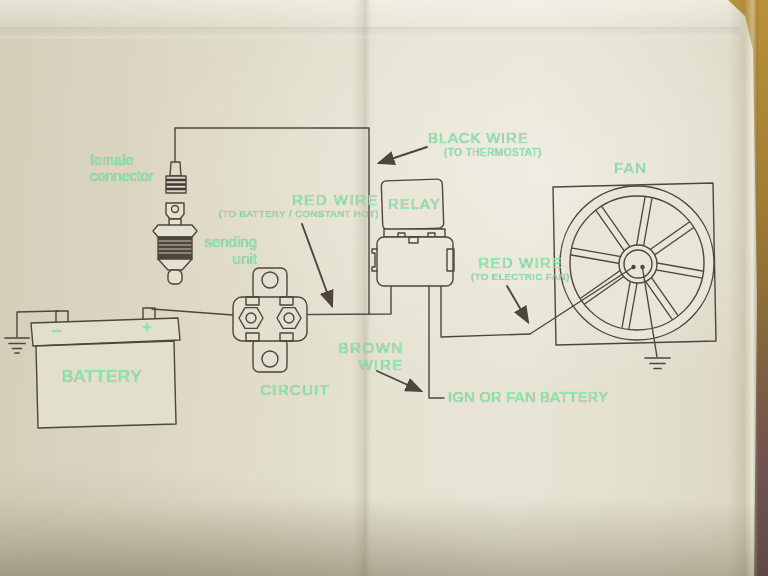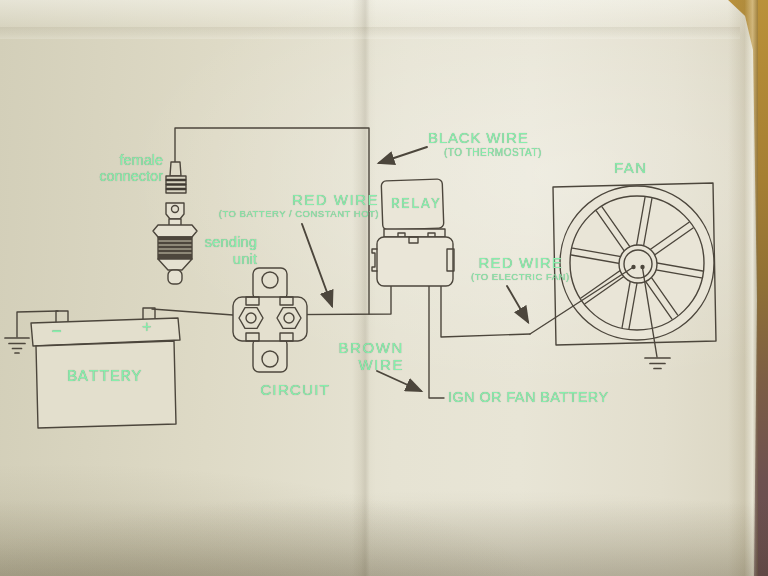--- a/index.html
+++ b/index.html
@@ -39,21 +39,21 @@
   }
   svg.art{position:absolute;left:0;top:0;}
   .lbl{
     position:absolute;color:#86efac;line-height:1.12;
     text-shadow:0 0 0.7px rgba(76,70,60,0.65);white-space:nowrap;
   }
   .t-caps{font-size:15px;letter-spacing:0.8px;}
   .t-sub{font-size:9.5px;letter-spacing:0.5px;padding-left:16px;}
   .t-low{font-size:15px;}
   .ctr{text-align:right;}
-  .rgt{text-align:right;}
+  .rgt{}
 </style>
 </head>
 <body>
 
 <div class="photo">
   <div class="wood"></div>
   <div class="paper"></div>
   <div class="crease-v"></div>
   <div class="crease-h"></div>
   <div class="edge-r"></div>
@@ -196,37 +196,37 @@
   <div class="lbl" style="left:428px;top:130px;">
     <div class="t-caps">BLACK WIRE</div>
     <div class="t-sub" style="font-size:10px;">(TO THERMOSTAT)</div>
   </div>
 
   <div class="lbl ctr" style="left:199px;top:192px;width:180px;">
     <div class="t-caps" style="letter-spacing:1.5px;">RED WIRE</div>
     <div class="t-sub">(TO BATTERY / CONSTANT HOT)</div>
   </div>
 
-  <div class="lbl ctr t-caps" style="left:385px;top:196px;width:56px;letter-spacing:1.3px;font-size:14.5px;font-family:Liberation Mono, monospace;">RELAY</div>
+  <div class="lbl ctr t-caps" style="left:385px;top:196px;width:56px;letter-spacing:1.3px;font-size:14.5px;">RELAY</div>
 
   <div class="lbl t-caps" style="left:614px;top:160px;letter-spacing:1.5px;text-align:center;">FAN</div>
 
   <div class="lbl ctr" style="left:455px;top:255px;width:108px;">
     <div class="t-caps" style="letter-spacing:1.2px;">RED WIRE</div>
     <div class="t-sub">(TO ELECTRIC FAN)</div>
   </div>
 
   <div class="lbl ctr t-caps" style="left:328px;top:340px;width:76px;letter-spacing:1.6px;">
     <div>BROWN</div>
     <div>WIRE</div>
   </div>
 
   <div class="lbl t-caps" style="left:448px;top:389px;font-size:14.5px;letter-spacing:0.4px;">IGN OR FAN BATTERY</div>
 
-  <div class="lbl ctr" style="left:62px;top:367px;width:80px;font-size:17px;letter-spacing:0.5px;font-family:Liberation Mono, monospace;">BATTERY</div>
+  <div class="lbl ctr" style="left:62px;top:367px;width:80px;font-size:17px;letter-spacing:0.5px;">BATTERY</div>
 
   <div class="lbl" style="left:52px;top:321px;font-size:17px;font-weight:bold;">–</div>
 
   <div class="lbl" style="left:142px;top:318px;font-size:16px;">+</div>
 
   <div class="lbl ctr" style="left:222px;top:381px;width:108px;font-size:15.5px;letter-spacing:1px;">
     <div>CIRCUIT</div>
   </div>
 </div>
 

